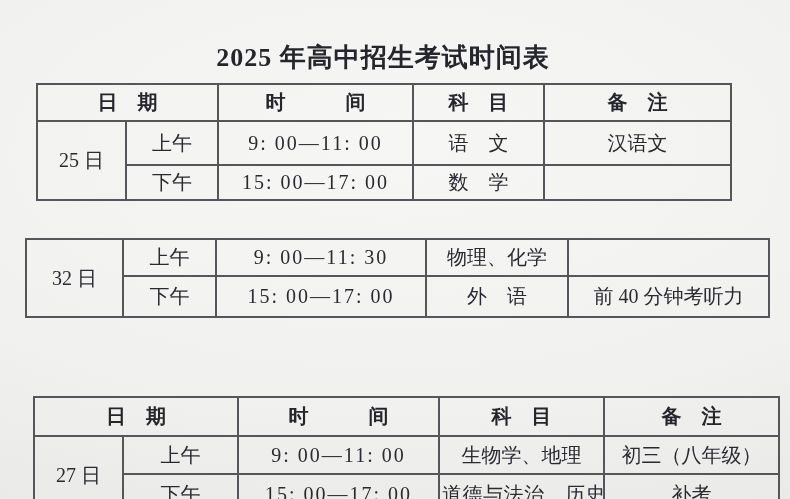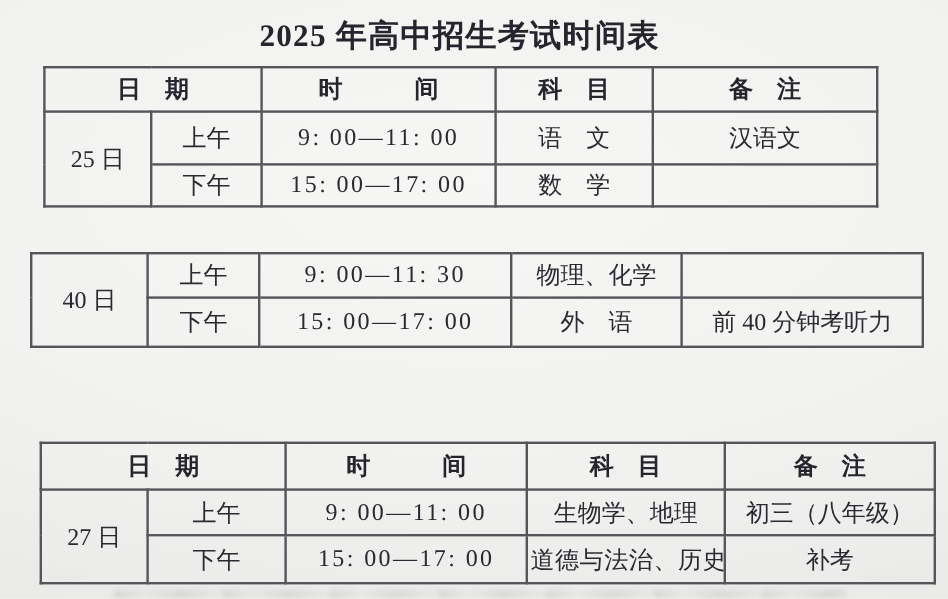--- a/index.html
+++ b/index.html
@@ -13,20 +13,21 @@
     overflow: hidden;
     background:
       radial-gradient(ellipse 120% 90% at 50% 30%, #f6f6f4 0%, #f1f1ef 55%, #e7e7e5 100%);
     font-family: "Liberation Serif", "DejaVu Serif", serif;
     color: #2a2a32;
   }
   .page {
     position: absolute;
     inset: 0;
     filter: blur(0.3px);
+    margin-top: 28px;
   }
   .doc-title {
     position: absolute;
     left: 0;
     width: 790px;
     margin: 0;
     text-align: center;
     font-size: 26px;
     font-weight: bold;
     letter-spacing: 1px;
@@ -124,21 +125,21 @@
   <table class="sched t2">
     <colgroup>
       <col style="width:97px">
         <col style="width:93px">
         <col style="width:210px">
       <col style="width:142px">
         <col style="width:201px">
     </colgroup>
     <tbody>
         <tr class="r1">
-      <td rowspan="2">40 日</td>
+      <td rowspan="2">32 日</td>
       <td>上午</td>
       <td class="time-cell">9: 00—11: 30</td>
       <td>物理、化学</td>
       <td></td>
     </tr>
     <tr class="r2">
       <td>下午</td>
       <td class="time-cell">15: 00—17: 00</td>
       <td>外　语</td>
       <td>前 40 分钟考听力</td>

